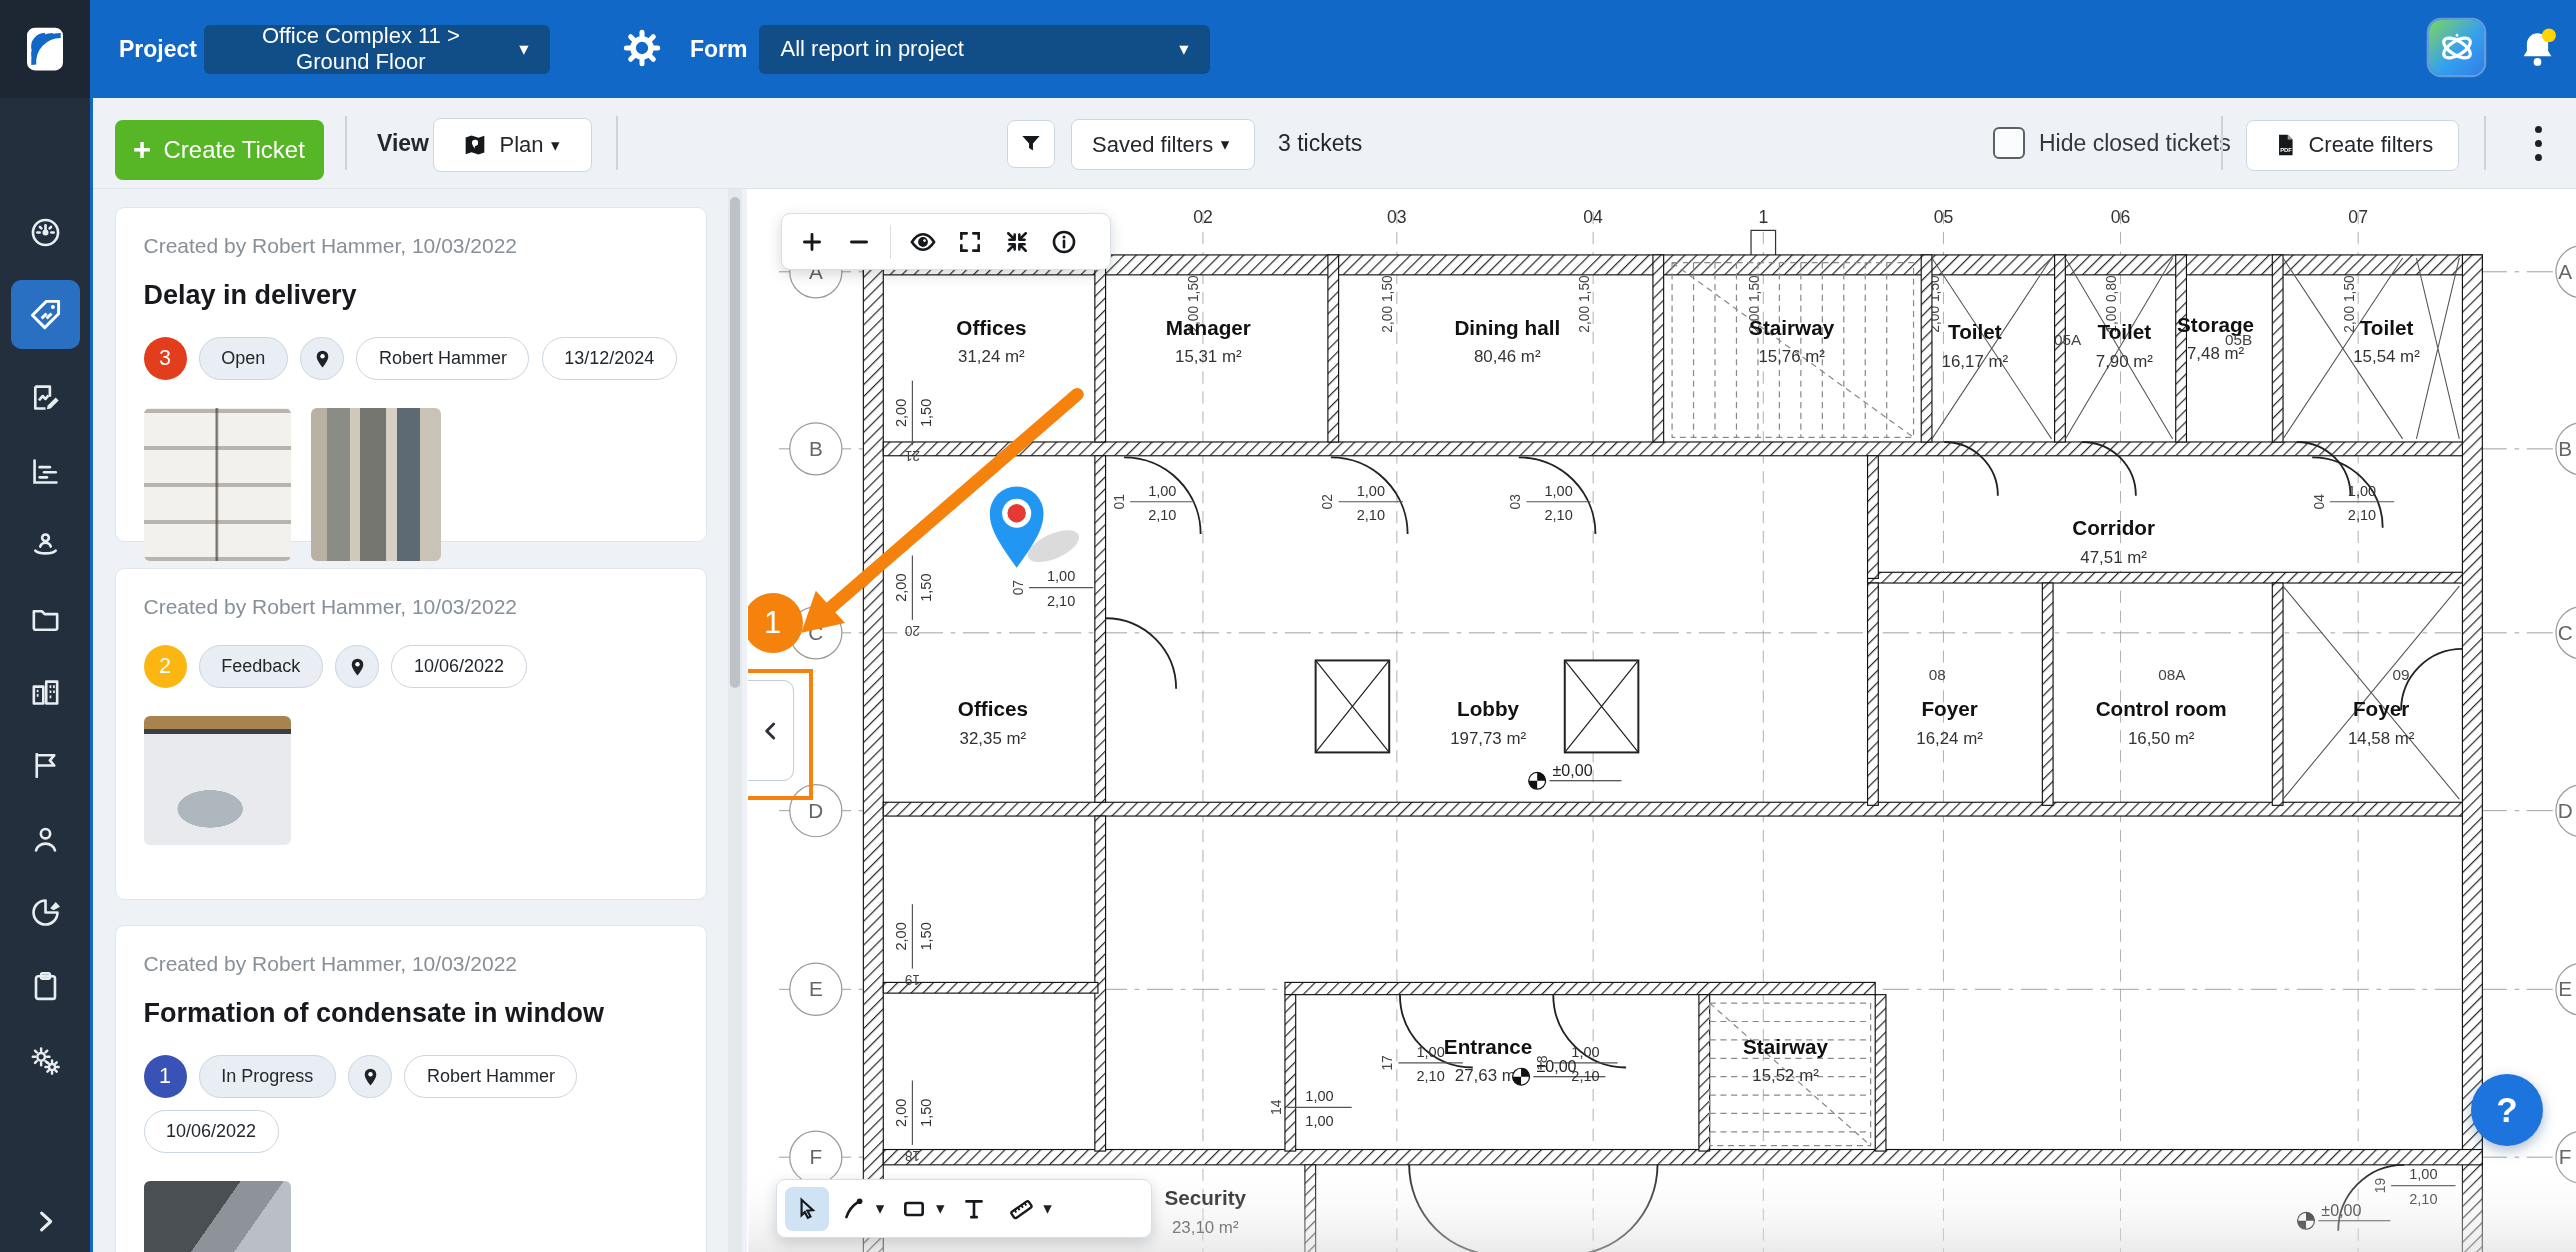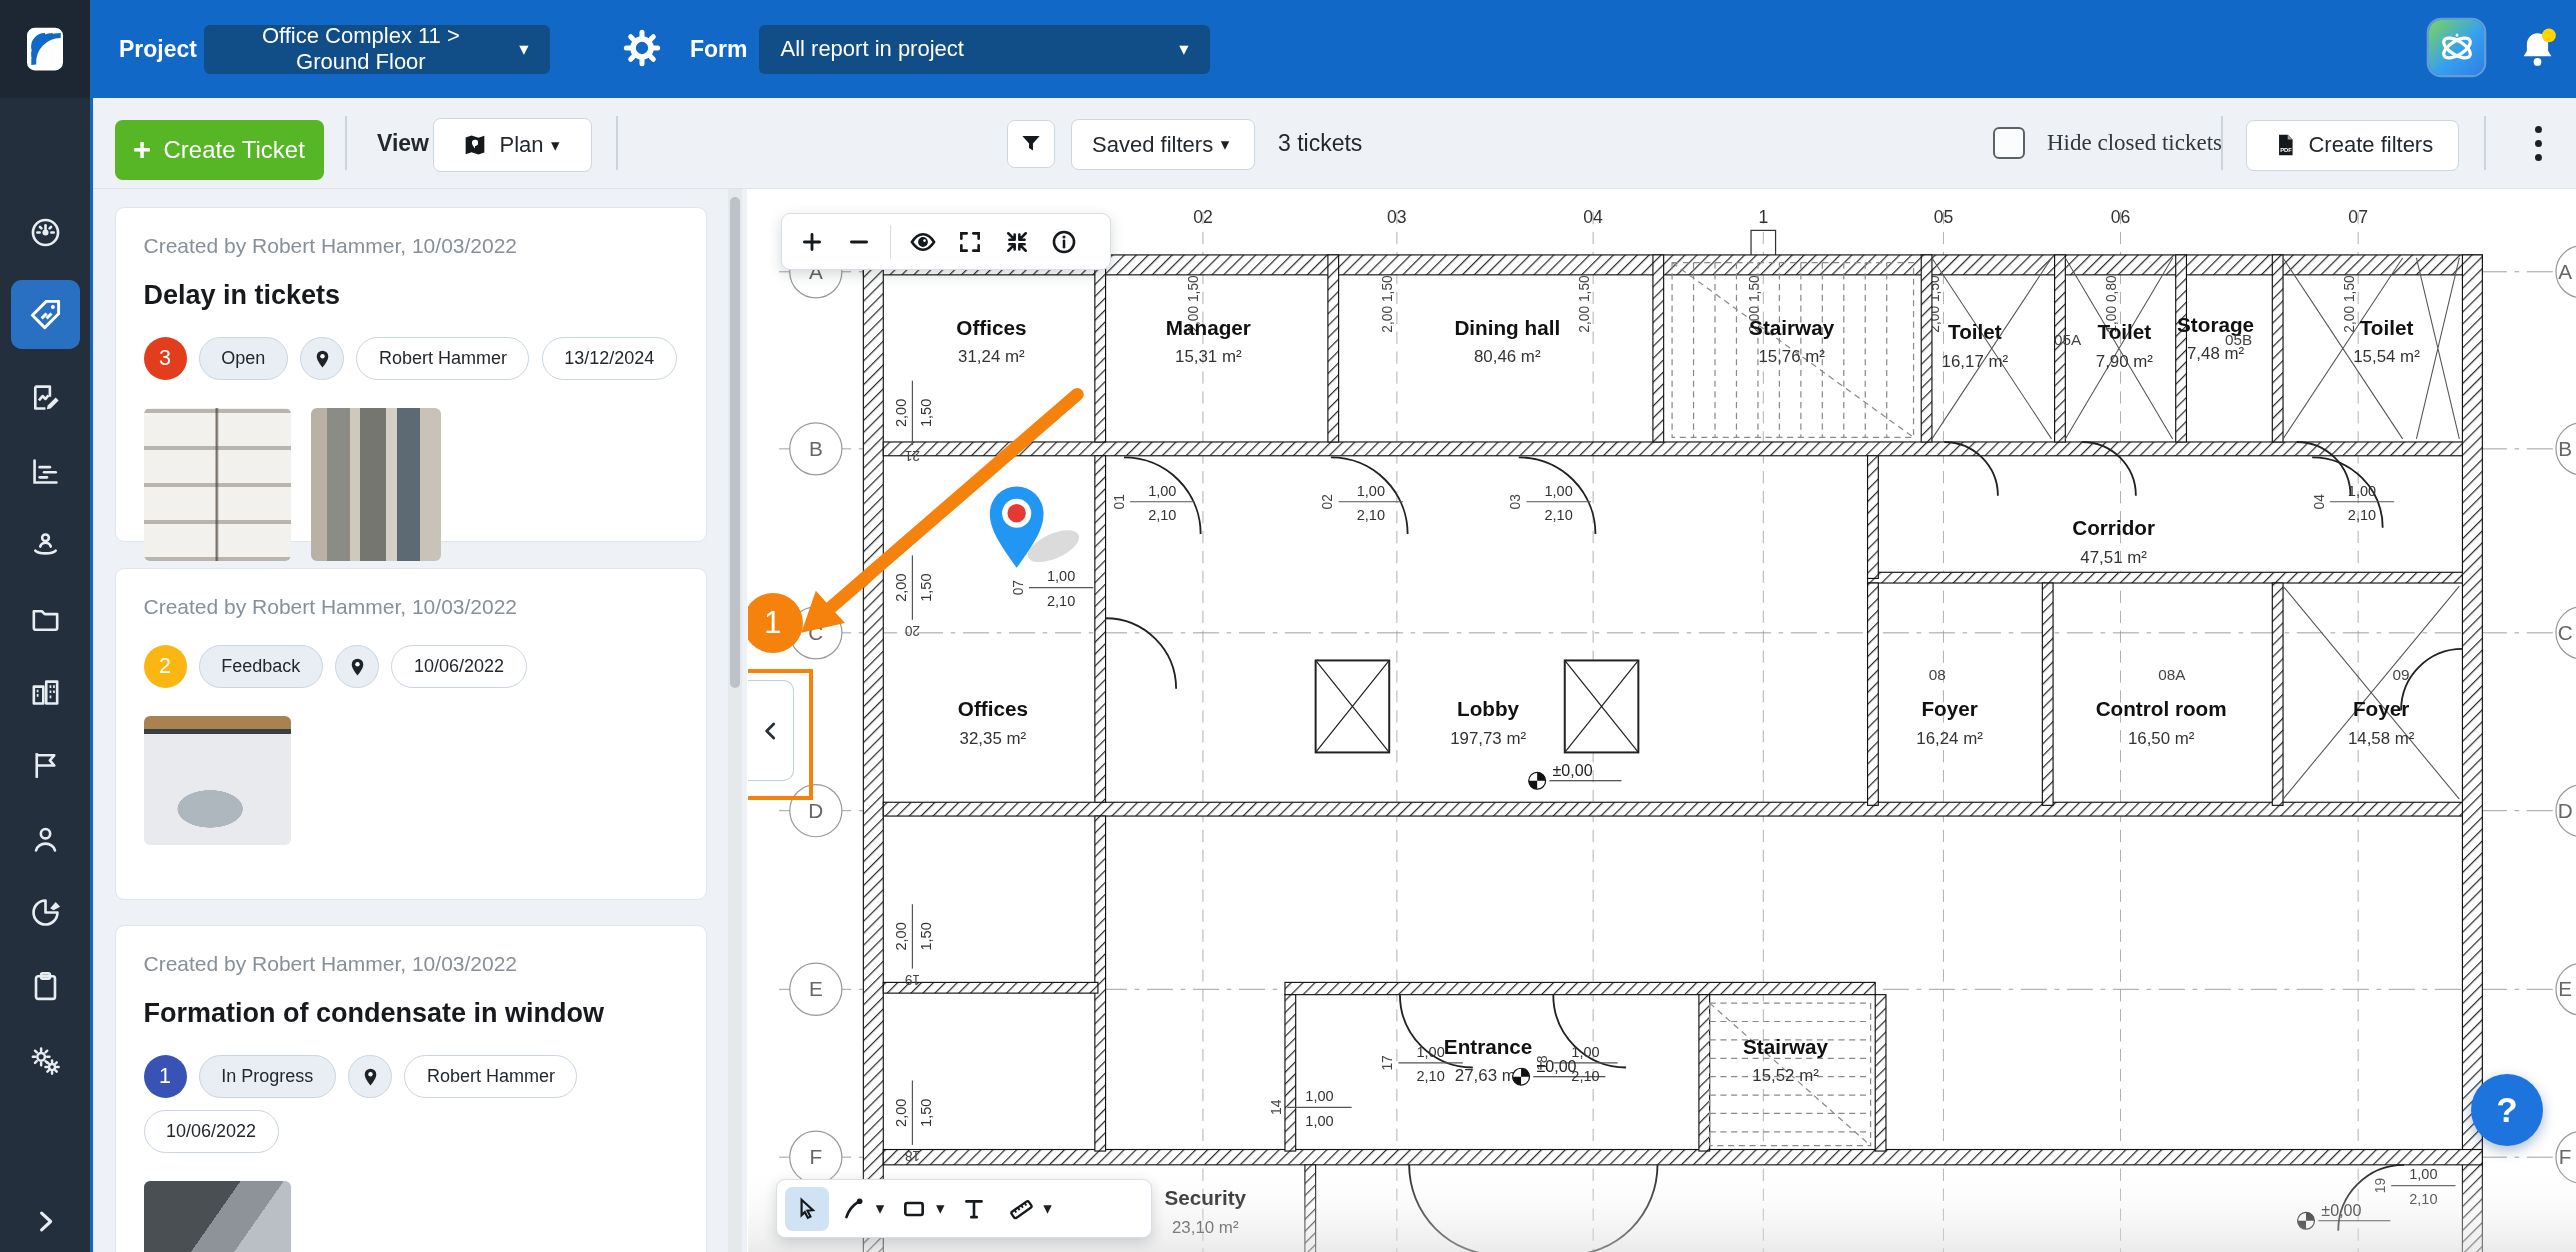--- a/index.html
+++ b/index.html
@@ -26,21 +26,21 @@
   .toolbar{position:absolute;left:90px;top:98px;width:2486px;height:90px;background:#eef1f5;border-bottom:0.8px solid #dde3e9;z-index:20;}
   .btn-green{position:absolute;left:24.5px;top:21.5px;width:209px;height:60px;background:#57b626;color:#fff;border:none;border-radius:7.7px;font-size:24px;font-family:inherit;display:flex;align-items:center;justify-content:center;gap:12.3px;cursor:pointer;}
   .plus-glyph{font-size:31px;font-weight:bold;line-height:1;}
   .v-div{position:absolute;top:18.4px;width:1.5px;height:54px;background:#ccd3da;}
   .tb2-label{position:absolute;top:0;height:90px;display:flex;align-items:center;font-size:23px;font-weight:bold;color:#23282d;}
   .btn-white{position:absolute;background:#fff;border:1.5px solid #ccd6de;border-radius:7.7px;font-size:22px;color:#23282d;font-family:inherit;display:flex;align-items:center;justify-content:center;gap:10.7px;cursor:pointer;}
   .search-box{position:absolute;left:550px;top:21px;width:356px;height:51px;background:#fff;border:1.5px solid #ccd6de;border-radius:7.7px;display:flex;align-items:center;padding:0 14px;gap:10.7px;}
   .search-box input{border:none;outline:none;font-size:22px;font-family:inherit;color:#3a4045;width:276px;background:transparent;}
   .search-box input::placeholder{color:#8d959c;}
   .count-text{position:absolute;left:1188px;top:0;height:90px;display:flex;align-items:center;font-size:23px;color:#23282d;}
-  .chk-row{position:absolute;left:1903px;top:0;height:90px;display:flex;align-items:center;gap:22px;cursor:pointer;font-family:Liberation Serif, serif;}
+  .chk-row{position:absolute;left:1903px;top:0;height:90px;display:flex;align-items:center;gap:14px;cursor:pointer;}
   .chk-box{width:28px;height:28px;border:2.3px solid #5a6268;border-radius:6.1px;background:#fbfcfd;}
   .chk-label{font-size:23px;color:#33383d;}
   .kebab{position:absolute;left:2424px;top:18.4px;width:49px;height:54px;background:none;border:none;display:flex;flex-direction:column;align-items:center;justify-content:center;gap:7px;cursor:pointer;}
   .kebab i{width:7px;height:7px;border-radius:50%;background:#1d2125;}
 
   
   .panel{position:absolute;left:90px;top:189px;width:657px;height:1064px;background:#eef1f5;z-index:10;}
   .card{position:absolute;left:24.5px;width:592px;background:#fff;border:1.5px solid #dfe5ea;border-radius:9.2px;box-sizing:border-box;padding:26px 28px;}
   .card .meta{font-size:21px;color:#878f97;}
   .card .title{font-size:27px;font-weight:bold;color:#17191c;margin-top:21.5px;}
@@ -266,21 +266,21 @@
       <i></i>
         <i></i>
         <i></i>
     </button>
   </div>
 
   <section class="panel">
 
     <article class="card" style="top:18.4px;height:335px;">
       <div class="meta">Created by Robert Hammer, 10/03/2022</div>
-      <div class="title">Delay in tickets</div>
+      <div class="title">Delay in delivery</div>
       <div class="pills">
         <span class="count" style="background: rgb(226, 62, 29);">3</span>
         <span class="pill lt">Open</span>
         <span class="pill lt pin">
           <svg width="23" height="23" viewBox="0 0 24 24">
             <path d="M12 21.5 C8 16 6 12.8 6 9.8 a6 6 0 1 1 12 0 c0 3 -2 6.2 -6 11.7 Z" fill="#1f2328"></path>
             <circle cx="12" cy="9.6" r="2.3" fill="#fff"></circle>
           </svg>
         </span>
         <span class="pill wt">Robert Hammer</span>

